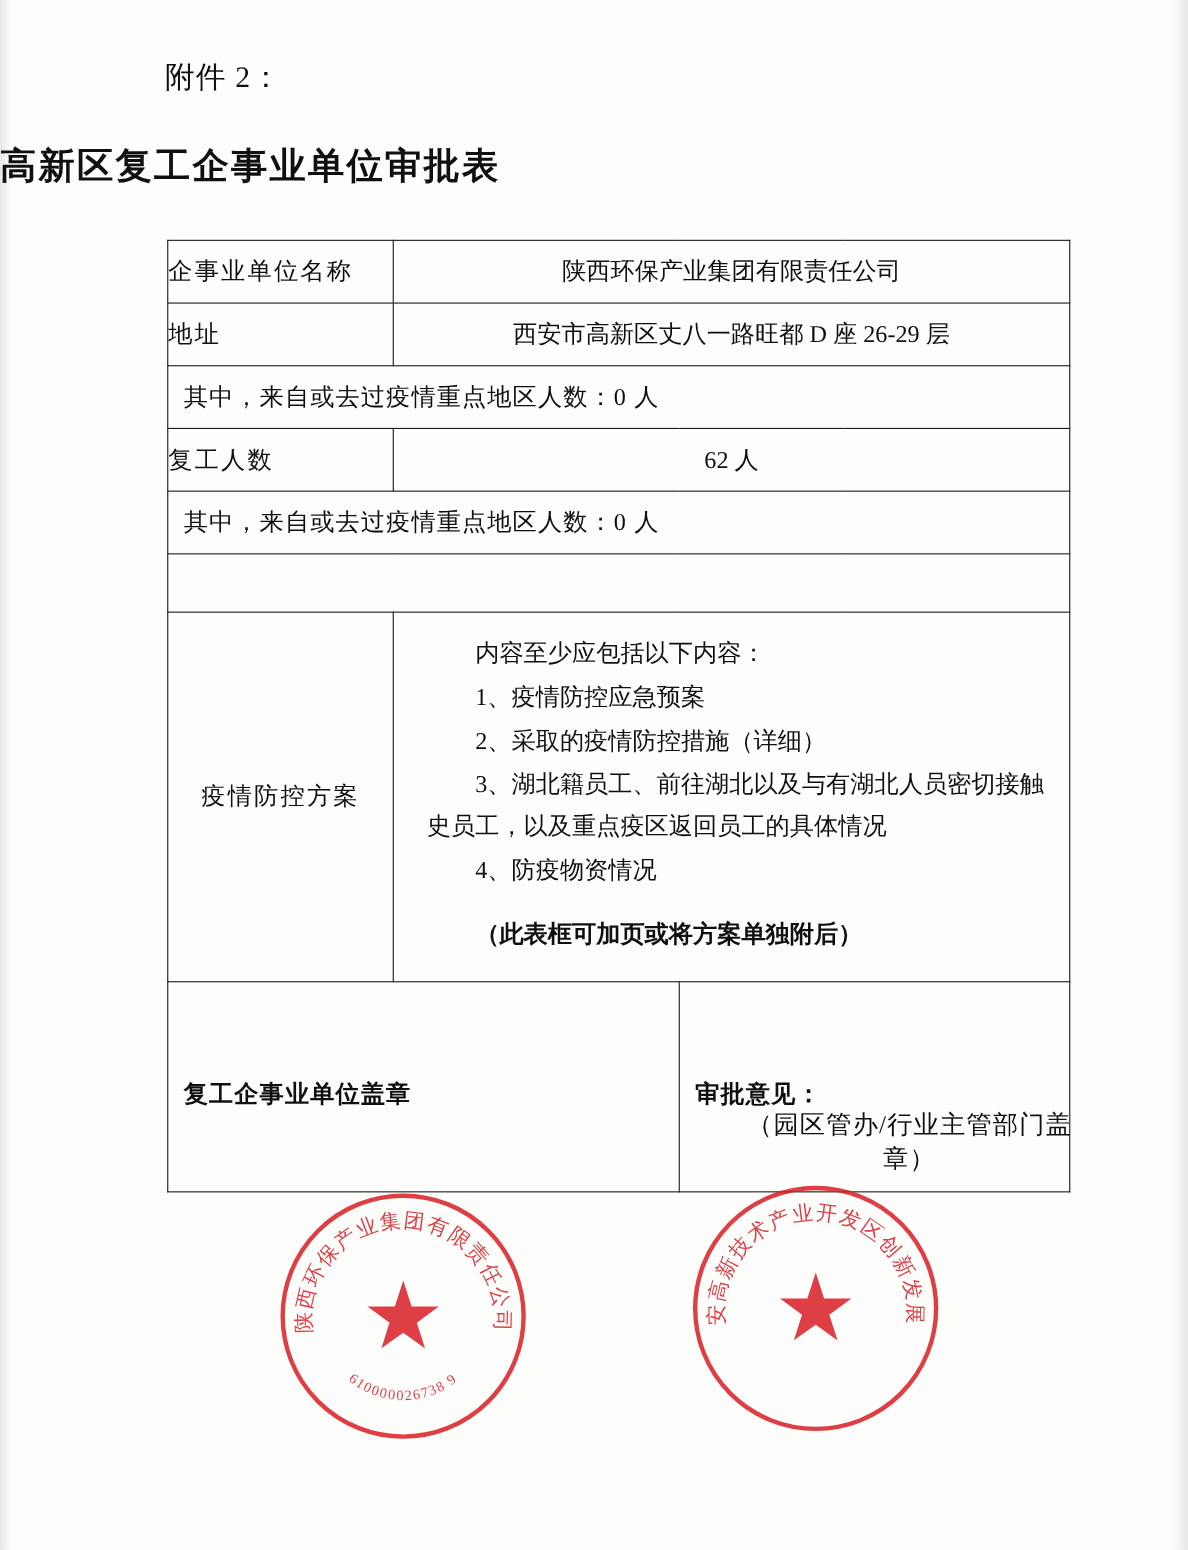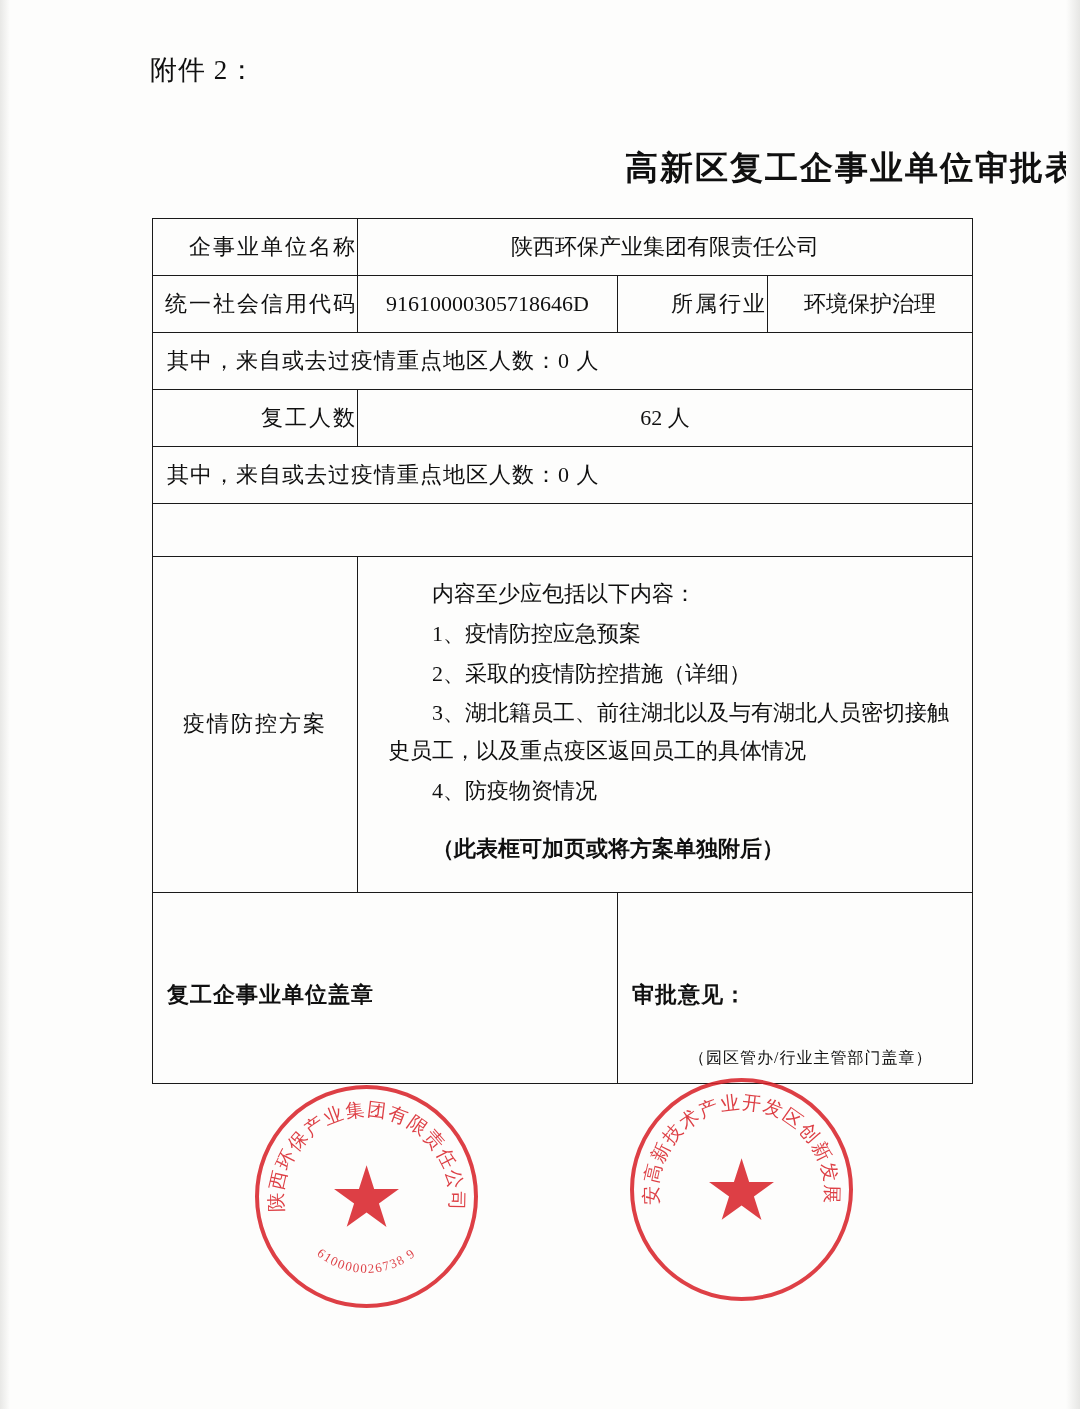--- a/index.html
+++ b/index.html
@@ -41,44 +41,44 @@
     left: 150px;
     top: 52px;
     font-size: 27px;
     letter-spacing: 1px;
     font-family: "Liberation Serif", serif;
   }
 
   .doc-title {
     position: absolute;
     left: 0;
-    top: 146px;
+    top: 129px;
     width: 1080px;
-    text-align: right;
+    text-align: left;
     font-size: 33px;
     font-weight: bold;
     letter-spacing: 2px;
   }
 
   table.form {
     position: absolute;
     left: 152px;
     top: 218px;
     width: 820px;
     border-collapse: collapse;
     table-layout: fixed;
   }
   table.form td {
     border: 1.5px solid #1a1a1a;
     font-size: 22px;
     padding: 0;
     vertical-align: middle;
   }
   .lbl {
-    text-align: right;
+    text-align: left;
     letter-spacing: 2px;
   }
   .val {
     text-align: center;
   }
   .row-h2 { height: 56px; }
   .left-pad {
     text-align: left;
     padding-left: 14px !important;
     letter-spacing: 1px;
@@ -107,23 +107,23 @@
   }
   .stamp-cell .celltext {
     display: block;
     padding: 14px 0 0 14px;
     font-size: 22px;
     letter-spacing: 1px;
     font-weight: bold;
   }
   .approval-note {
     position: absolute;
-    left: 30px;
+    left: 46px;
     bottom: 14px;
-    font-size: 16px;
+    font-size: 23px;
     letter-spacing: 1px;
     width: 92%;
     text-align: center;
   }
 
   
   .stamp {
     position: absolute;
     width: 215px;
     height: 215px;
@@ -172,27 +172,25 @@
       <col style="width:150px">
       <col style="width:205px">
     </colgroup>
 
     <tbody>
         <tr>
       <td class="lbl row-h2">企事业单位名称</td>
       <td class="val row-h2" colspan="3">陕西环保产业集团有限责任公司</td>
     </tr>
 
-
-    <tr>
-      <td class="lbl row-h2">统一社会信用代码</td>
-      <td class="val row-h2">91610000305718646D</td>
-      <td class="lbl row-h2">所属行业</td>
-      <td class="val row-h2">环境保护治理</td>
-    </tr>
+    <tr>
+      <td class="lbl row-h2">地址</td>
+      <td class="val row-h2" colspan="3">西安市高新区丈八一路旺都 D 座 26-29 层</td>
+    </tr>
+
 
 
 
     <tr>
       <td class="left-pad row-h2" colspan="4">其中，来自或去过疫情重点地区人数：0 人</td>
     </tr>
 
     <tr>
       <td class="lbl row-h2">复工人数</td>
       <td class="val row-h2" colspan="3">62 人</td>

